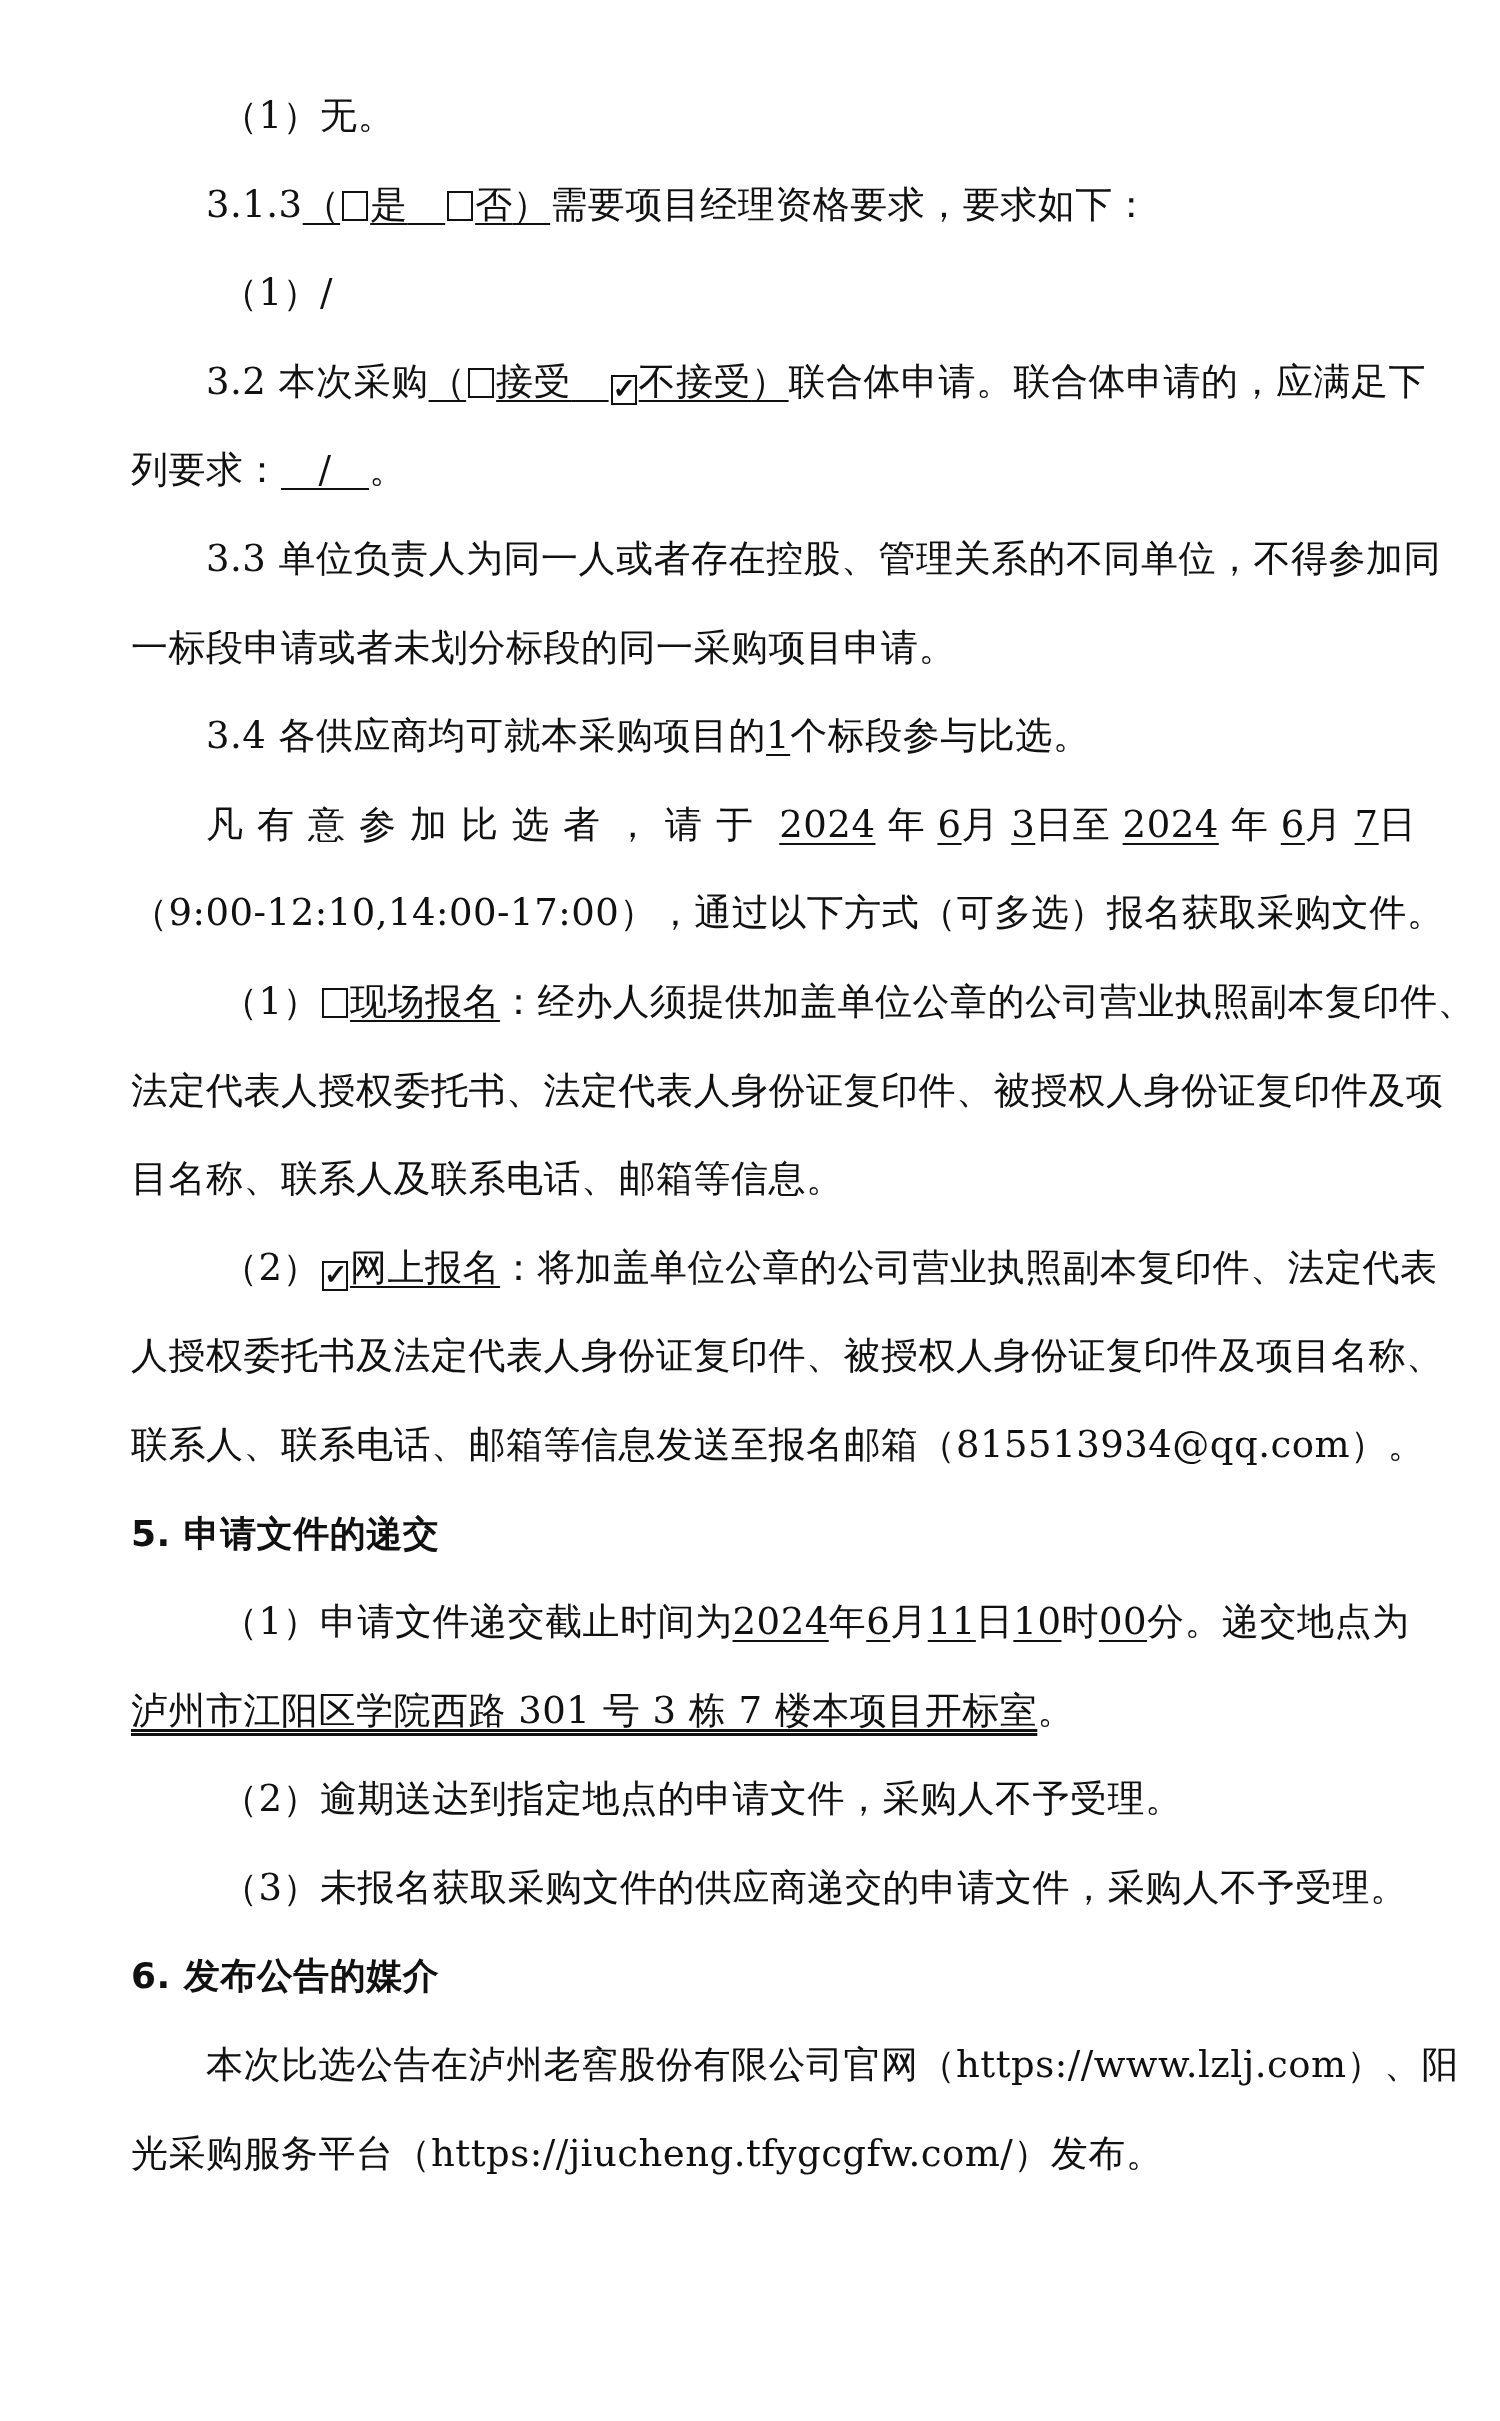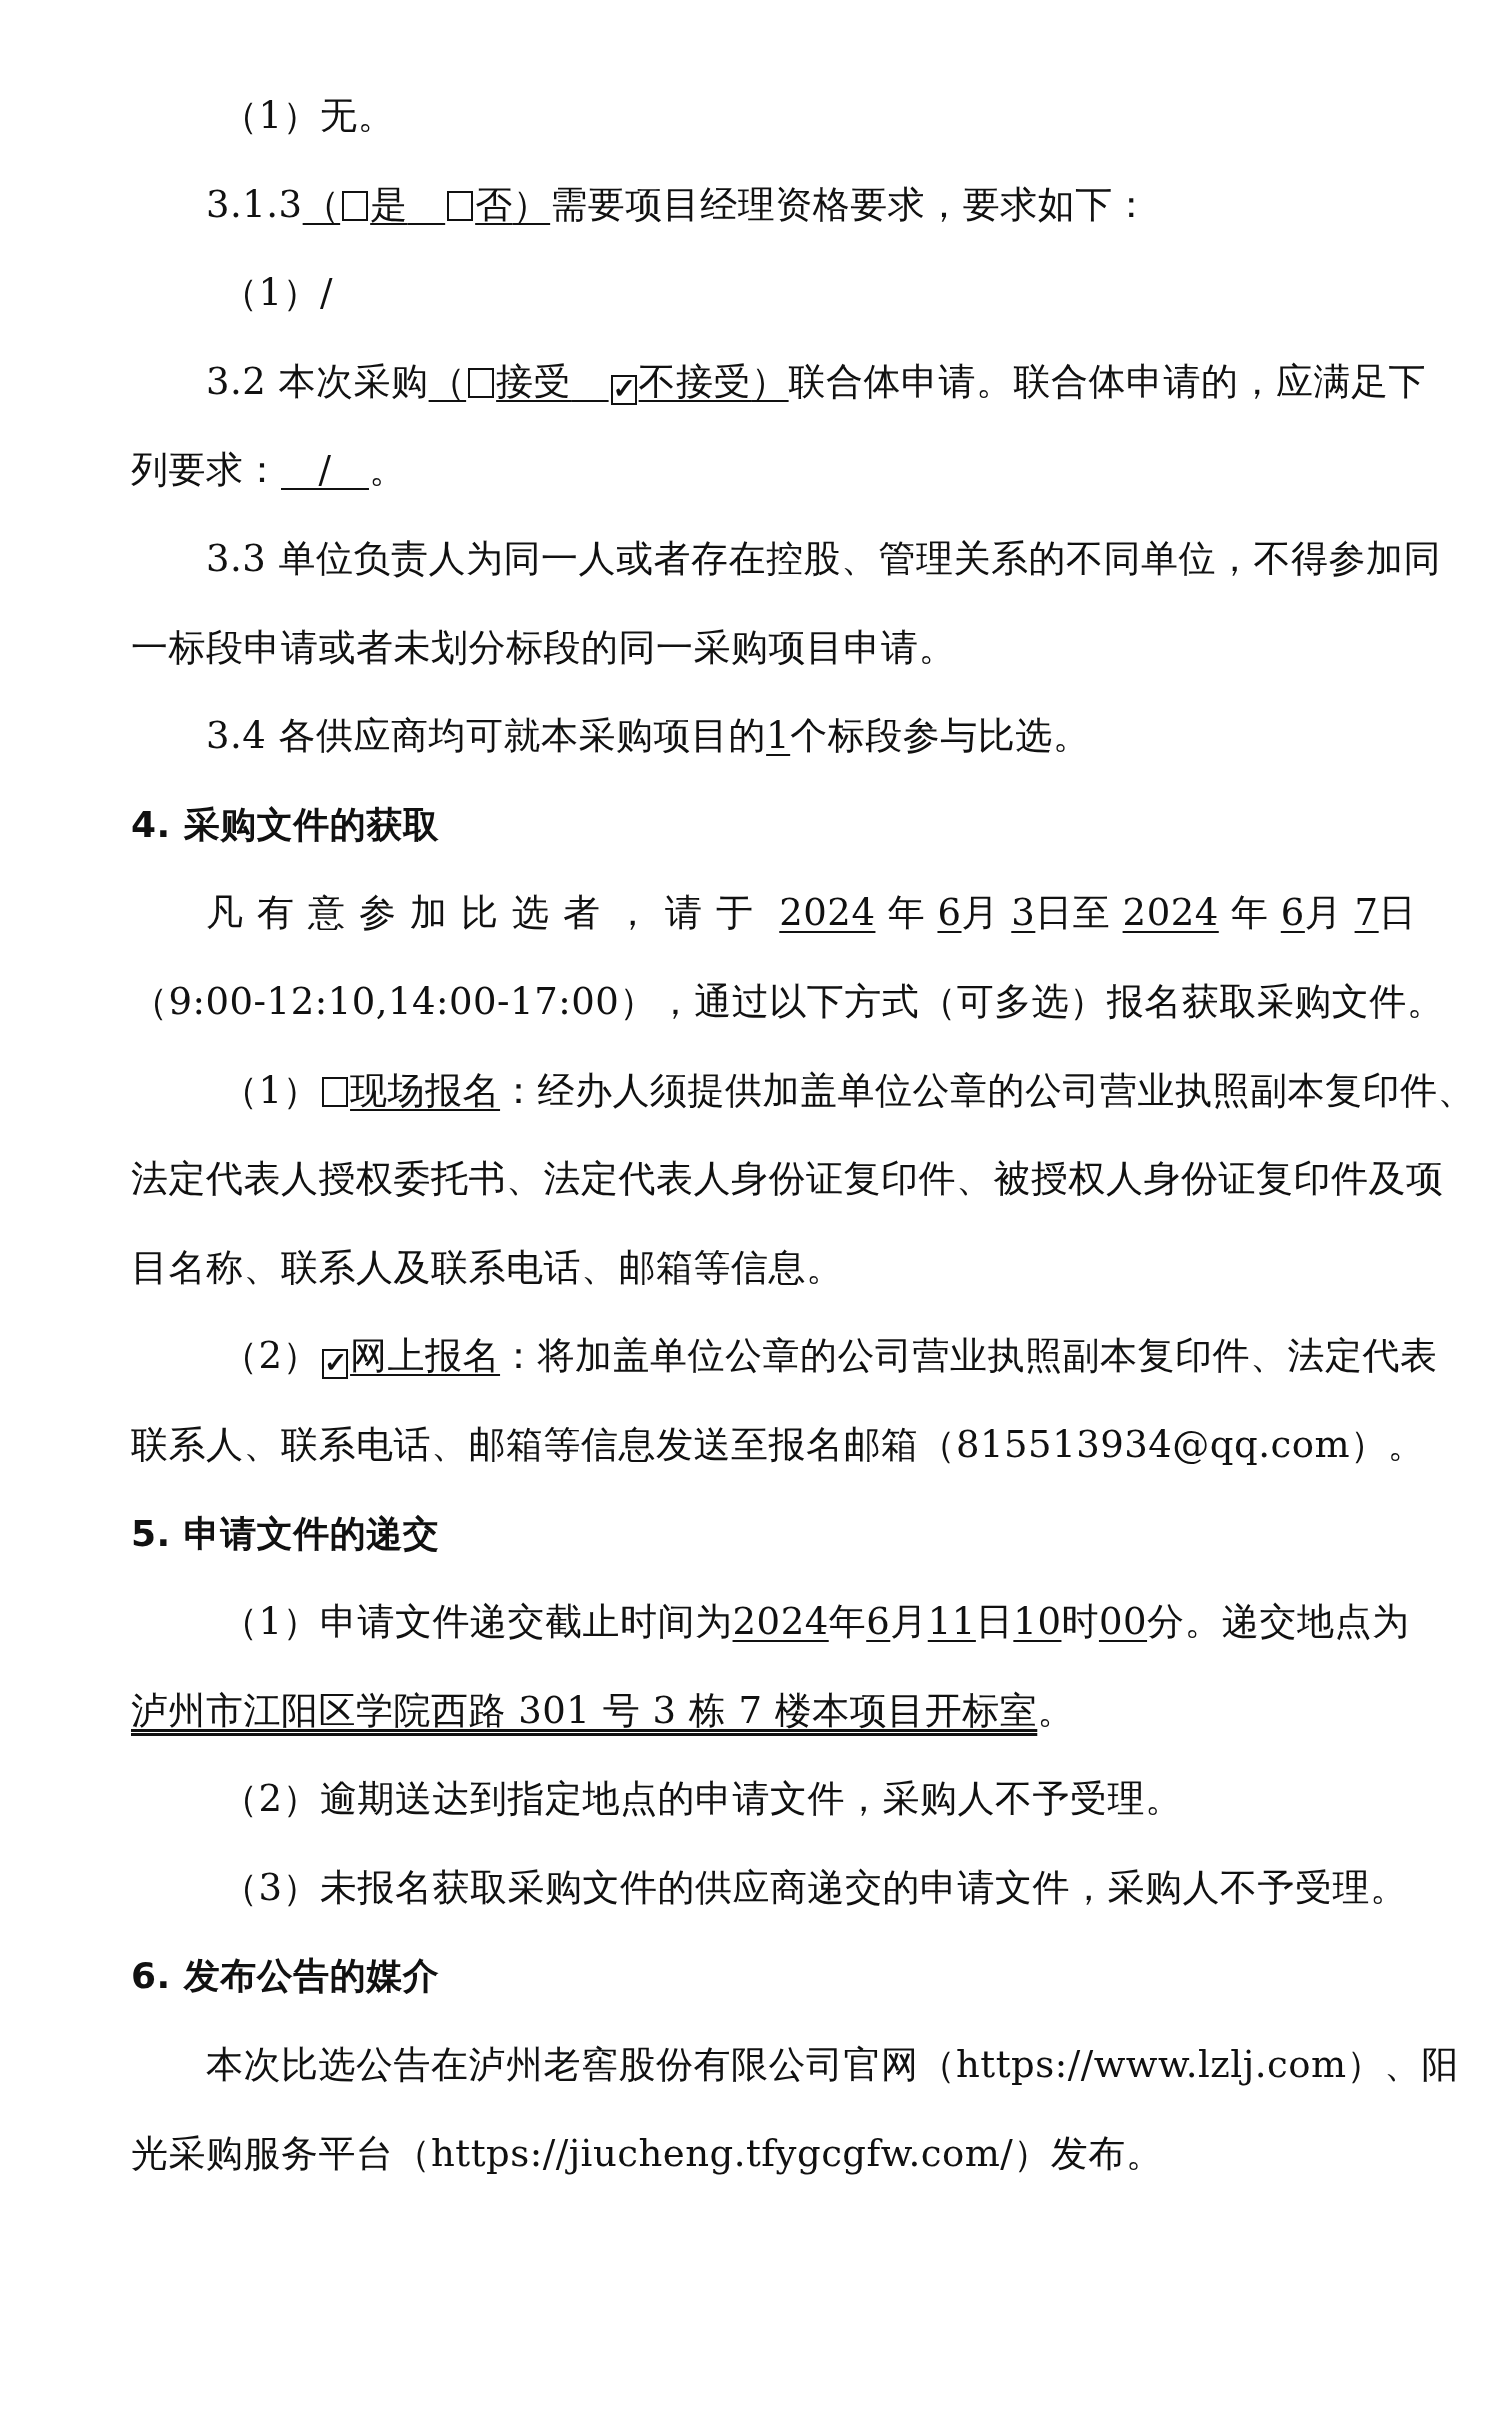--- a/index.html
+++ b/index.html
@@ -36,38 +36,38 @@
     <span>列要求：</span><span class="u">　/　</span><span>。</span>
   </div>
 
   <div class="ln ind">3.3 单位负责人为同一人或者存在控股、管理关系的不同单位，不得参加同</div>
   <div class="ln">一标段申请或者未划分标段的同一采购项目申请。</div>
 
   <div class="ln ind">
     <span>3.4 各供应商均可就本采购项目的</span><span class="u">1</span><span>个标段参与比选。</span>
   </div>
 
-  <div class="ln h">4. 采购文件的获取</div>
 
   <div class="ln ind">
     <span class="wide">凡有意参加比选者，请于</span>
     <span class="u">2024</span> <span>年</span> <span class="u">6</span><span>月</span> <span class="u">3</span><span>日至</span> <span class="u">2024</span> <span>年</span> <span class="u">6</span><span>月</span> <span class="u">7</span><span>日</span>
   </div>
 
   <div class="ln">（9:00-12:10,14:00-17:00），通过以下方式（可多选）报名获取采购文件。</div>
 
   <div class="ln ind2">
     <span>（1）</span><span class="u"><span class="cb"></span><span>现场报名</span></span><span>：经办人须提供加盖单位公章的公司营业执照副本复印件、</span>
   </div>
   <div class="ln">法定代表人授权委托书、法定代表人身份证复印件、被授权人身份证复印件及项</div>
   <div class="ln">目名称、联系人及联系电话、邮箱等信息。</div>
 
   <div class="ln ind2">
     <span>（2）</span><span class="u"><span class="cb">✓</span><span>网上报名</span></span><span>：将加盖单位公章的公司营业执照副本复印件、法定代表</span>
   </div>
+  <div class="ln">人授权委托书及法定代表人身份证复印件、被授权人身份证复印件及项目名称、</div>
   <div class="ln">联系人、联系电话、邮箱等信息发送至报名邮箱（815513934@qq.com）。</div>
 
   <div class="ln h">5. 申请文件的递交</div>
 
   <div class="ln ind2">
     <span>（1）申请文件递交截止时间为</span><span class="u">2024</span><span>年</span><span class="u">6</span><span>月</span><span class="u">11</span><span>日</span><span class="u">10</span><span>时</span><span class="u">00</span><span>分。递交地点为</span>
   </div>
   <div class="ln">
     <span class="ud">泸州市江阳区学院西路 301 号 3 栋 7 楼本项目开标室</span><span>。</span>
   </div>

